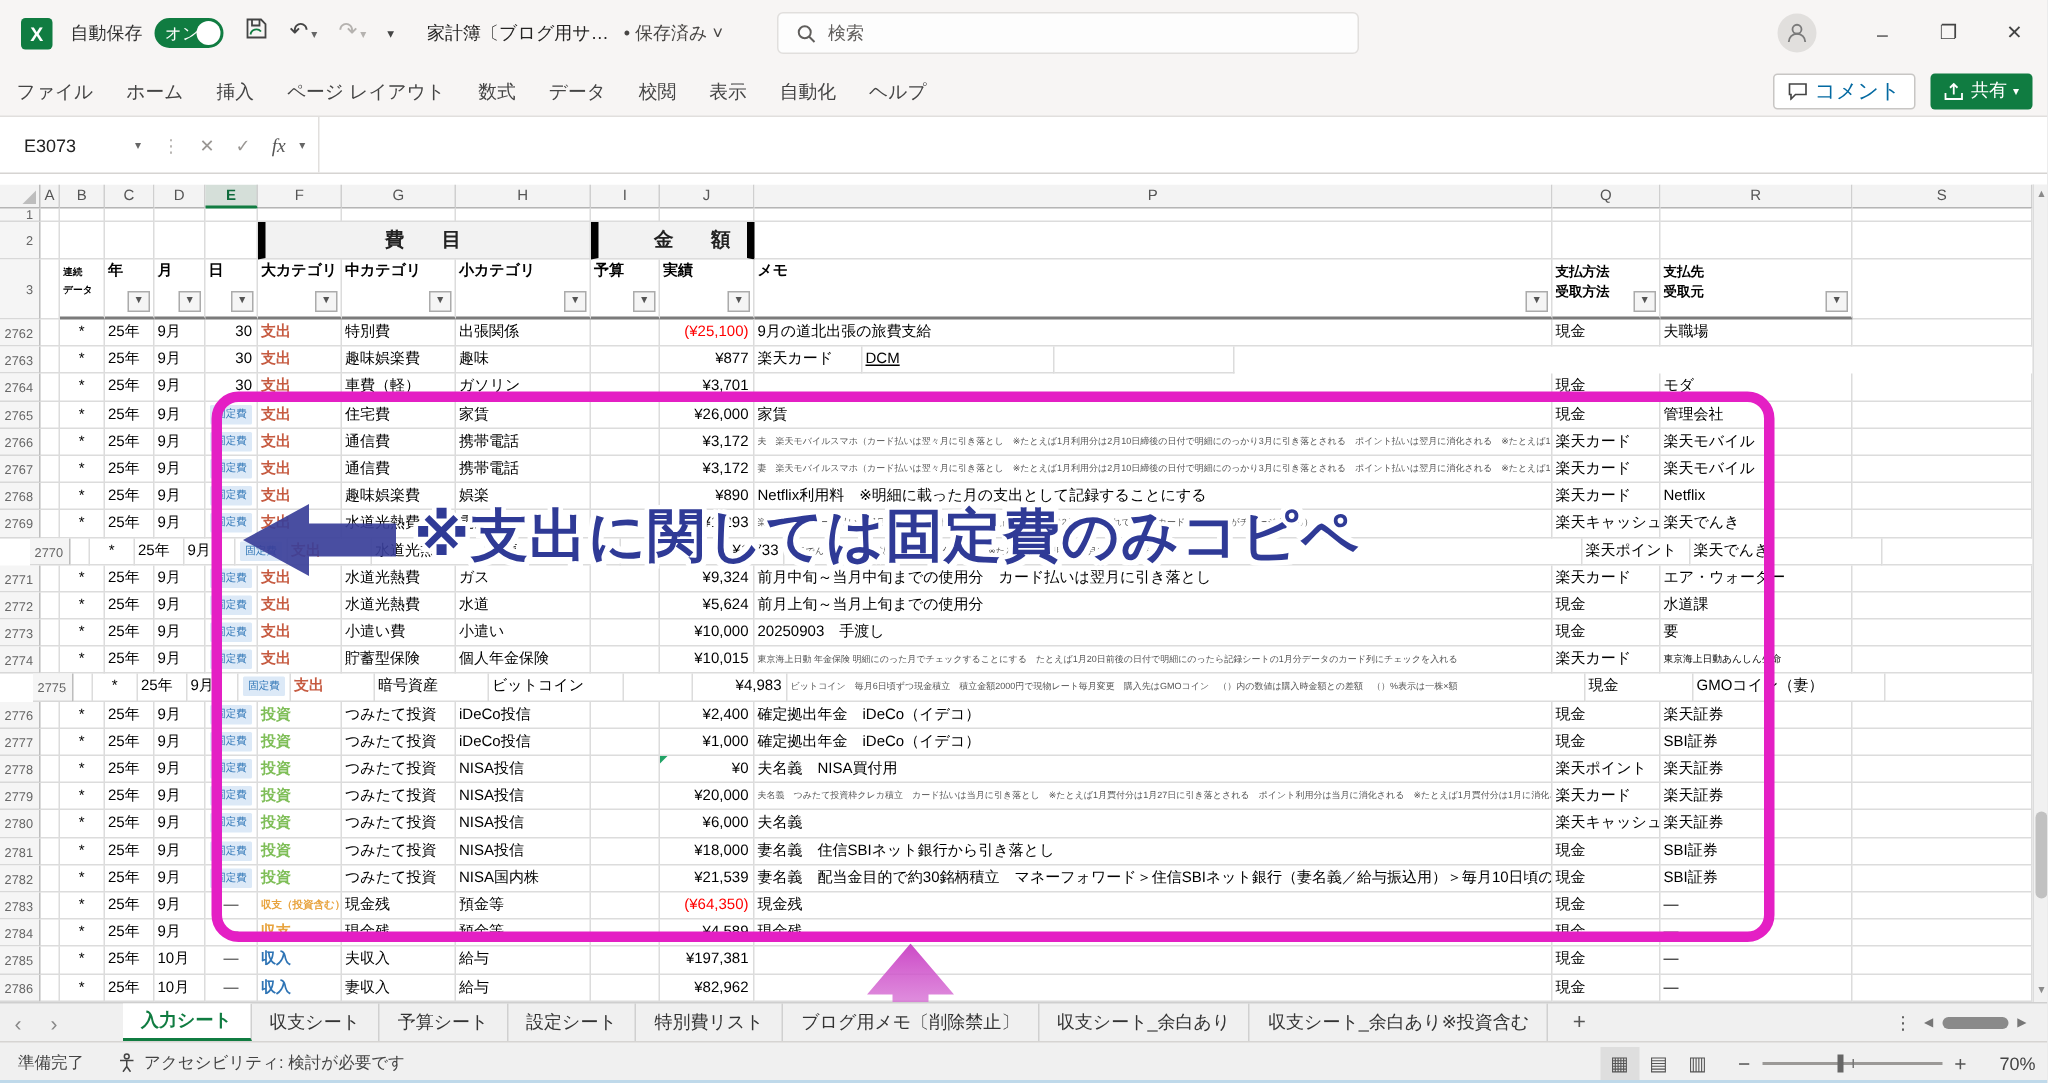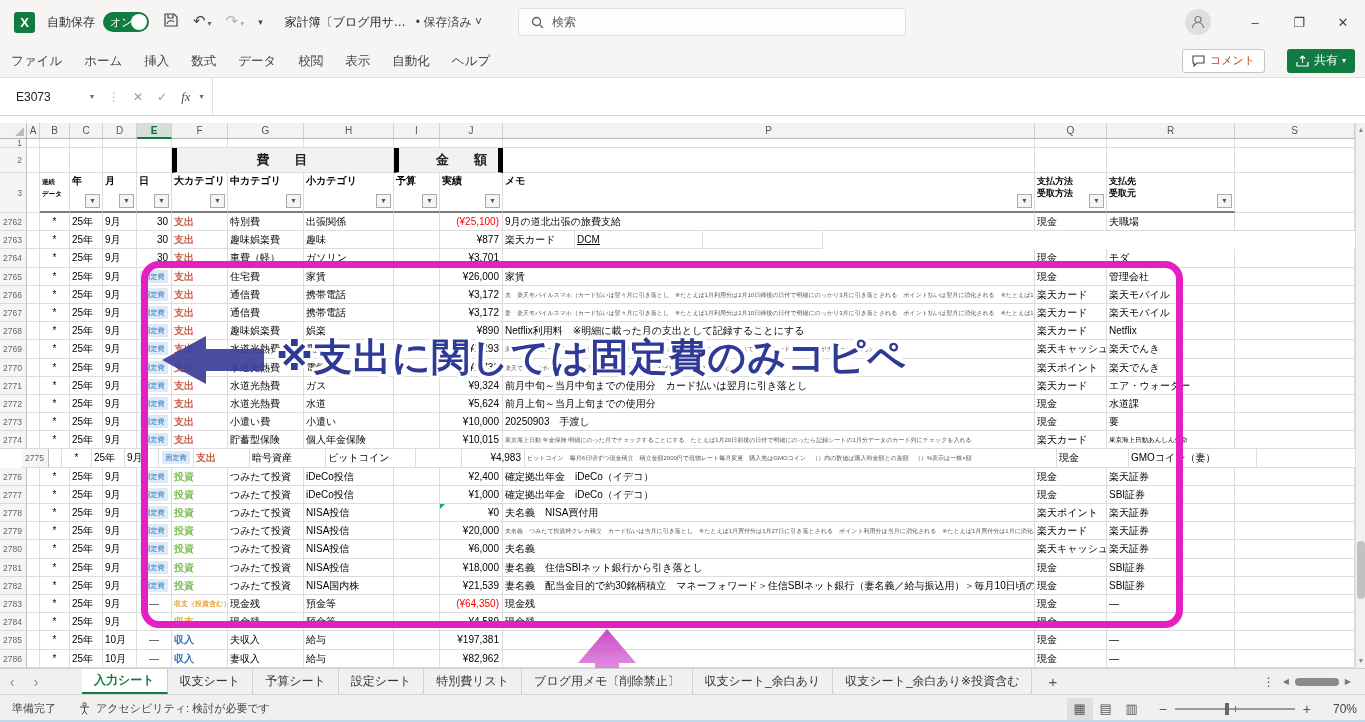--- a/index.html
+++ b/index.html
@@ -21,21 +21,21 @@
   .searchbox{position:absolute;left:518px;top:8px;width:388px;height:28px;background:#FDFDFD;border:1px solid #E1DFDD;border-radius:4px;display:flex;align-items:center;font-size:12px;color:#605E5C}
   .searchbox svg{margin:0 8px 0 12px}
   .tb-right{position:absolute;right:0;top:0;height:44px;display:flex;align-items:center}
   .avatar{width:26px;height:26px;border-radius:50%;background:#E1DFDD;display:flex;align-items:center;justify-content:center;margin-right:22px}
   .winbtn{width:44px;height:44px;display:flex;align-items:center;justify-content:center;font-size:13px;color:#444}
 
   
   .ribbon{position:absolute;left:0;top:44px;width:1365px;height:34px;background:#F7F5F4;display:flex;align-items:center;border-bottom:1px solid #E1DFDD}
   .rtab{font-size:12.5px;color:#444;padding:0 11px;height:34px;line-height:34px;white-space:nowrap}
   .ribbon-right{margin-left:auto;display:flex;align-items:center;margin-right:10px}
-  .comment-btn{height:24px;border:1px solid #C8C6C4;border-radius:3px;background:#fff;display:flex;align-items:center;font-size:11px;color:#c2410c;padding:0 9px;margin-right:22px}
+  .comment-btn{height:24px;border:1px solid #C8C6C4;border-radius:3px;background:#fff;display:flex;align-items:center;font-size:14px;color:#0369a1;padding:0 9px;margin-right:10px}
   .comment-btn svg{margin-right:5px}
   .share-btn{height:24px;border-radius:3px;background:var(--accent);display:flex;align-items:center;font-size:12px;color:#fff;padding:0 9px}
   .share-btn svg{margin-right:5px}
   .share-btn .qat-caret{color:#fff}
 
   
   .fbar{position:absolute;left:0;top:78px;width:1365px;height:38px;background:#fff;border-bottom:1px solid #D6D4D2;display:flex;align-items:center}
   .namebox{width:96px;height:26px;margin-left:6px;display:flex;align-items:center;font-size:12px;color:#222;padding-left:10px}
   .namebox .qat-caret{margin-left:auto;margin-right:8px}
   .vdots{color:#B5B2AF;font-size:12px;margin:0 6px}
@@ -151,20 +151,21 @@
       <div class="winbtn">❐</div>
       <div class="winbtn">✕</div>
     </div>
   </div>
 
   <div class="ribbon">
     <div id="ribbon-tabs" style="display:flex">
         <div class="rtab">ファイル</div>
         <div class="rtab">ホーム</div>
         <div class="rtab">挿入</div>
+        <div class="rtab">ページ レイアウト</div>
         <div class="rtab">数式</div>
         <div class="rtab">データ</div>
         <div class="rtab">校閲</div>
         <div class="rtab">表示</div>
         <div class="rtab">自動化</div>
         <div class="rtab">ヘルプ</div>
       </div>
     <div class="ribbon-right">
       <div class="comment-btn">
         <svg width="13" height="12" viewBox="0 0 13 12">
@@ -406,21 +407,21 @@
         <div class="c " style="width: 76px; height: 18.2px;">水道光熱費</div>
         <div class="c " style="width: 90px; height: 18.2px;">電気</div>
         <div class="c " style="width: 46px; height: 18.2px;"></div>
         <div class="c num relc" style="width: 63px; height: 18.2px;">¥1,293</div>
         <div class="c memo-tiny" style="width: 532px; height: 18.2px;">楽天でんき（カード払いは翌月に引き落とされる　※たとえば1月利用分は2月に消化されて即楽天カードから消化分がチャージされる）</div>
         <div class="c " style="width: 72px; height: 18.2px;">楽天キャッシュ</div>
         <div class="c " style="width: 128px; height: 18.2px;">楽天でんき</div>
         <div class="c " style="width: 120px; height: 18.2px;"></div>
       </div>
       <div class="xrow" style="height: 18.2px;">
-        <div class="g" style="width: 27px; height: 18.2px; line-height: 18px;">2770</div>
+        <div class="g" style="width: 27px; height: 18.2px; line-height: 18px; margin-left: 20px;">2770</div>
         <div class="c " style="width: 13px; height: 18.2px;"></div>
         <div class="c star" style="width: 30px; height: 18.2px;">*</div>
         <div class="c " style="width: 33px; height: 18.2px;">25年</div>
         <div class="c " style="width: 34px; height: 18.2px;">9月</div>
         <div class="c " style="width: 35px; height: 18.2px;">
           <span class="chip">固定費</span>
         </div>
         <div class="c catc" style="width: 56px; height: 18.2px; color: rgb(198, 91, 65);">支出</div>
         <div class="c " style="width: 76px; height: 18.2px;">水道光熱費</div>
         <div class="c " style="width: 90px; height: 18.2px;">電気</div>

